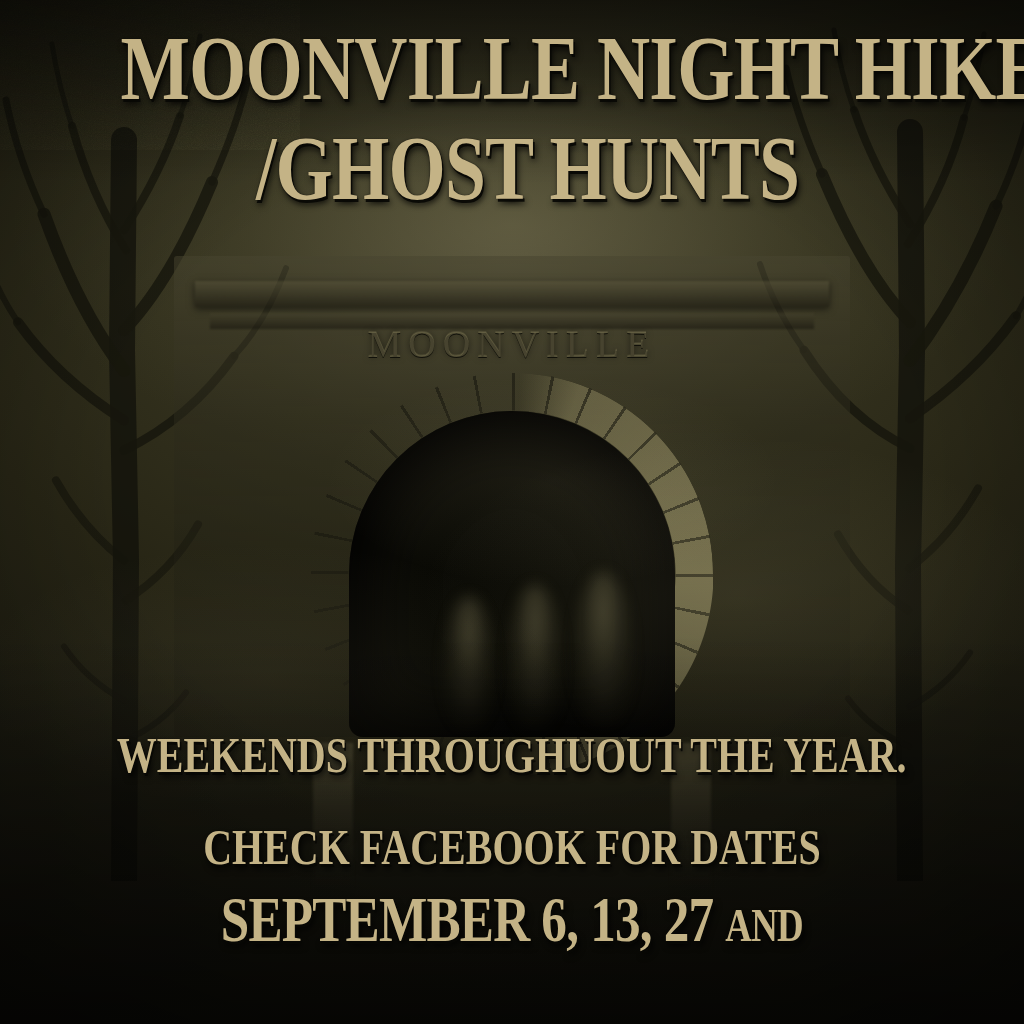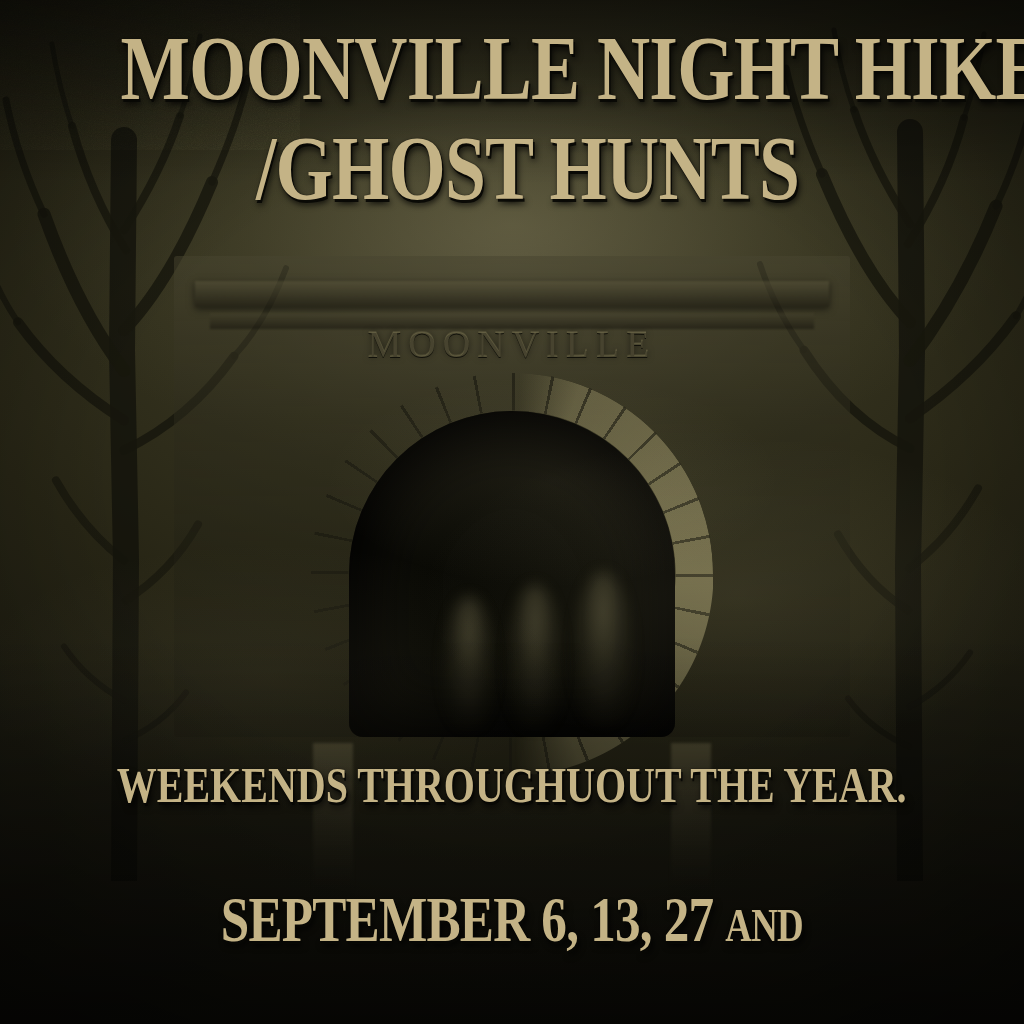--- a/index.html
+++ b/index.html
@@ -195,21 +195,21 @@
        0 0 2px rgba(0,0,0,0.6);
     line-height:1;
   }
 
   
   .squeeze{display:inline-block;transform:scaleX(0.80);transform-origin:center;}
 
   #title-line-1{top:22px;font-size:92px;letter-spacing:-1px;}
   #title-line-2{top:122px;font-size:92px;letter-spacing:-1px;margin-left:32px;}
 
-  #info-line-1{top:760px;font-size:50px;letter-spacing:0px;}
+  #info-line-1{top:730px;font-size:50px;letter-spacing:0px;}
   #info-line-2{top:822px;font-size:50px;letter-spacing:0px;}
 
   #date-line-1{top:888px;font-size:64px;letter-spacing:-1px;}
   #date-line-2{top:954px;font-size:64px;letter-spacing:-1px;}
 
   .small-and{font-size:0.72em;}
 </style>
 </head>
 <body>
 
@@ -305,20 +305,23 @@
     </div>
 
     <div class="poster-text" id="title-line-2">
       <span class="squeeze">/GHOST HUNTS</span>
     </div>
 
     <div class="poster-text" id="info-line-1">
       <span class="squeeze">WEEKENDS THROUGHUOUT THE YEAR.</span>
     </div>
 
+    <div class="poster-text" id="info-line-2">
+      <span class="squeeze">CHECK FACEBOOK FOR DATES</span>
+    </div>
 
     <div class="poster-text" id="date-line-1">
       <span class="squeeze">
         <span>SEPTEMBER 6, 13, 27</span><span>&nbsp;</span><span class="small-and">AND</span>
       </span>
     </div>
 
 
   </div>
 </div>

